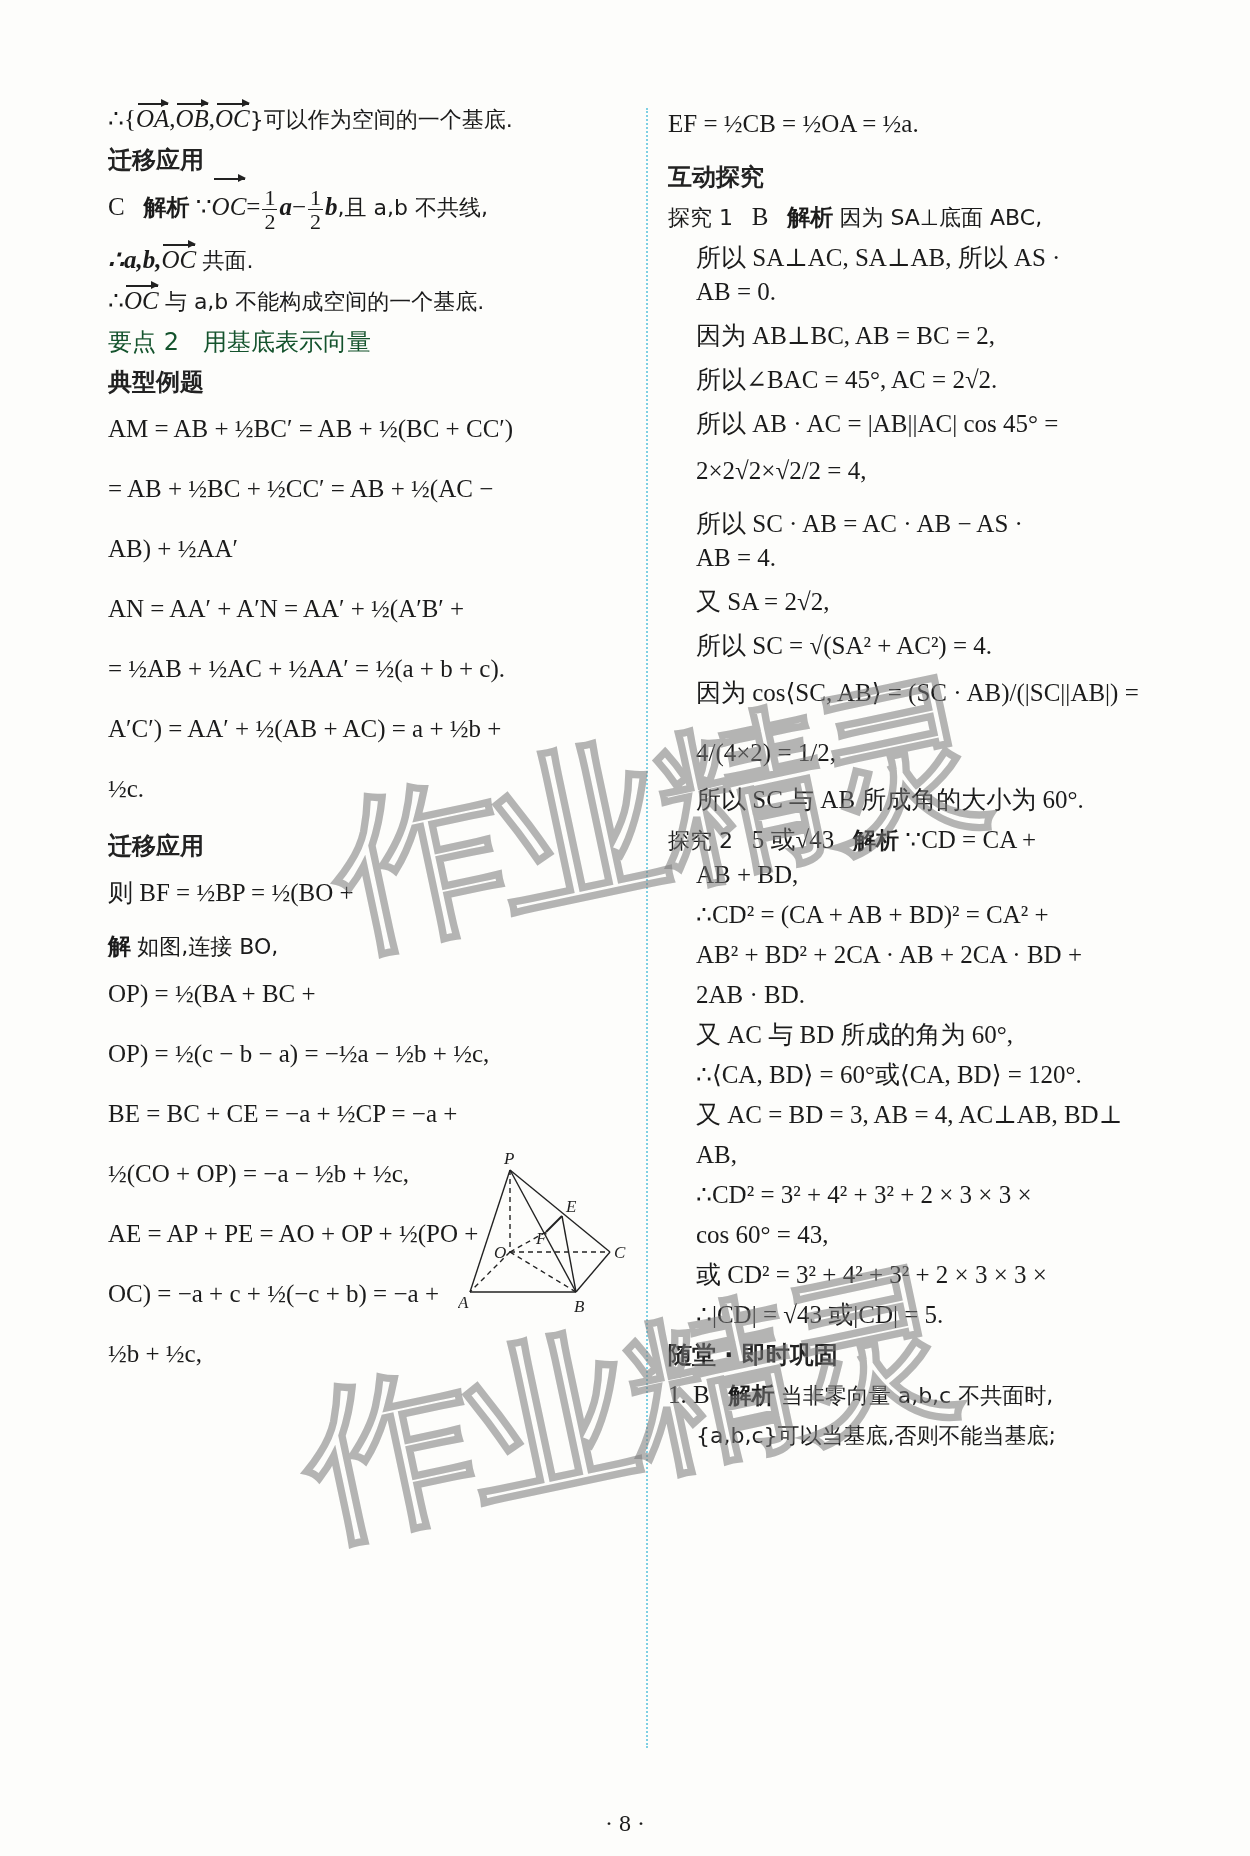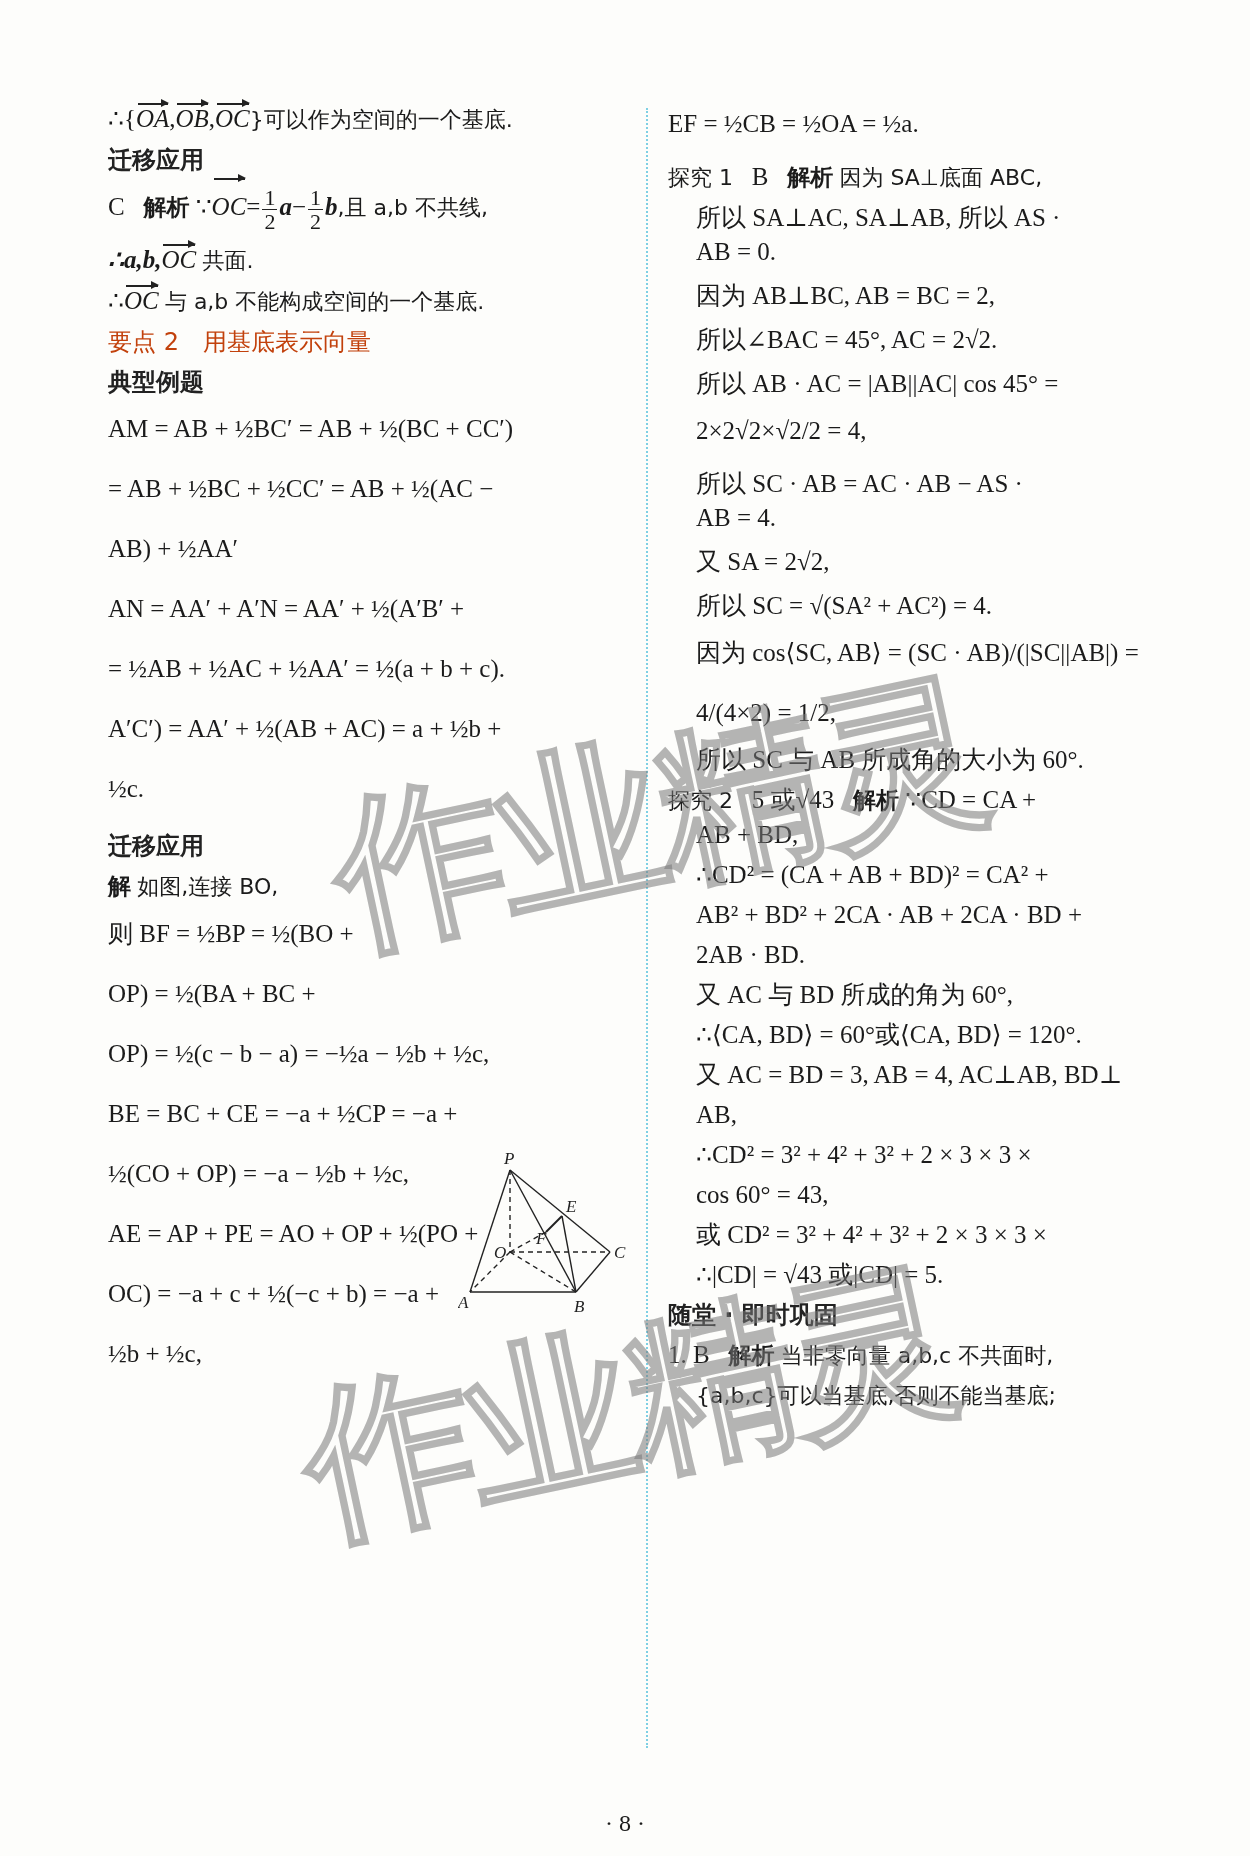--- a/index.html
+++ b/index.html
@@ -17,21 +17,21 @@
   }
   .line {
     position:relative; font-size:25px; line-height:34px; white-space:nowrap;
     font-family:"Liberation Serif","DejaVu Serif",serif;
   }
   .indent { padding-left:28px; }
   .h {
     font-family:"DejaVu Sans","Liberation Sans",sans-serif; font-weight:bold;
     font-size:24px; line-height:34px; color:#222;
   }
-  .h.blue { color:#c2410c; font-weight:normal; }
+  .h.blue { color:#14532d; font-weight:normal; }
   .kw { font-family:"DejaVu Sans","Liberation Sans",sans-serif; font-weight:bold; font-size:23px; }
   .cn { font-family:"DejaVu Sans","Liberation Sans",sans-serif; font-size:22px; }
   .bv { font-weight:bold; font-style:italic; }
   .vec { position:relative; display:inline-block; font-style:italic; }
   .vec::before {
     content:""; position:absolute; left:2px; right:1px; top:1px; height:1.5px; background:#222;
   }
   .vec::after {
     content:""; position:absolute; right:0px; top:-3px; width:0; height:0;
     border-left:8px solid #222; border-top:4px solid transparent; border-bottom:4px solid transparent;
@@ -80,24 +80,24 @@
     <div class="h blue gap6">要点 2　用基底表示向量</div>
     <div class="h gap6">典型例题</div>
     <div class="line tall">AM = AB + ½BC′ = AB + ½(BC + CC′)</div>
     <div class="line tall">= AB + ½BC + ½CC′ = AB + ½(AC −</div>
     <div class="line tall">AB) + ½AA′</div>
     <div class="line tall">AN = AA′ + A′N = AA′ + ½(A′B′ +</div>
     <div class="line tall">= ½AB + ½AC + ½AA′ = ½(a + b + c).</div>
     <div class="line tall">A′C′) = AA′ + ½(AB + AC) = a + ½b +</div>
     <div class="line tall">½c.</div>
     <div class="h gap10">迁移应用</div>
+    <div class="line tall">则 BF = ½BP = ½(BO +</div>
     <div class="line gap6">
       <span class="kw">解</span> <span class="cn">如图,连接 BO,</span>
     </div>
-    <div class="line tall">则 BF = ½BP = ½(BO +</div>
     <div class="line tall">OP) = ½(BA + BC +</div>
     <div class="line tall">OP) = ½(c − b − a) = −½a − ½b + ½c,</div>
     <div class="line tall">BE = BC + CE = −a + ½CP = −a +</div>
     <div class="line tall">½(CO + OP) = −a − ½b + ½c,</div>
     <div class="line tall">AE = AP + PE = AO + OP + ½(PO +</div>
     <div class="line tall">OC) = −a + c + ½(−c + b) = −a +</div>
     <div class="line tall">½b + ½c,</div>
   </div>
 
   <svg class="diagram" viewBox="0 0 190 170">
@@ -123,20 +123,21 @@
       <text x="78" y="92">F</text>
       <text x="36" y="106">O</text>
       <text x="156" y="106">C</text>
       <text x="0" y="156">A</text>
       <text x="116" y="160">B</text>
     </g>
   </svg>
 
   <div class="col right">
     <div class="line tall" style="margin-top:-8px">EF = ½CB = ½OA = ½a.</div>
+    <div class="h gap6">互动探究</div>
     <div class="line gap6">
       <span class="cn">探究 1</span>&nbsp;&nbsp;
       <span>B</span>&nbsp;&nbsp;
       <span class="kw">解析</span>
       <span class="cn">因为 SA⊥底面 ABC,</span>
     </div>
     <div class="line indent gap6">所以 SA⊥AC, SA⊥AB, 所以 AS ·</div>
     <div class="line indent">AB = 0.</div>
     <div class="line indent gap10">因为 AB⊥BC, AB = BC = 2,</div>
     <div class="line indent gap10">所以∠BAC = 45°, AC = 2√2.</div>

